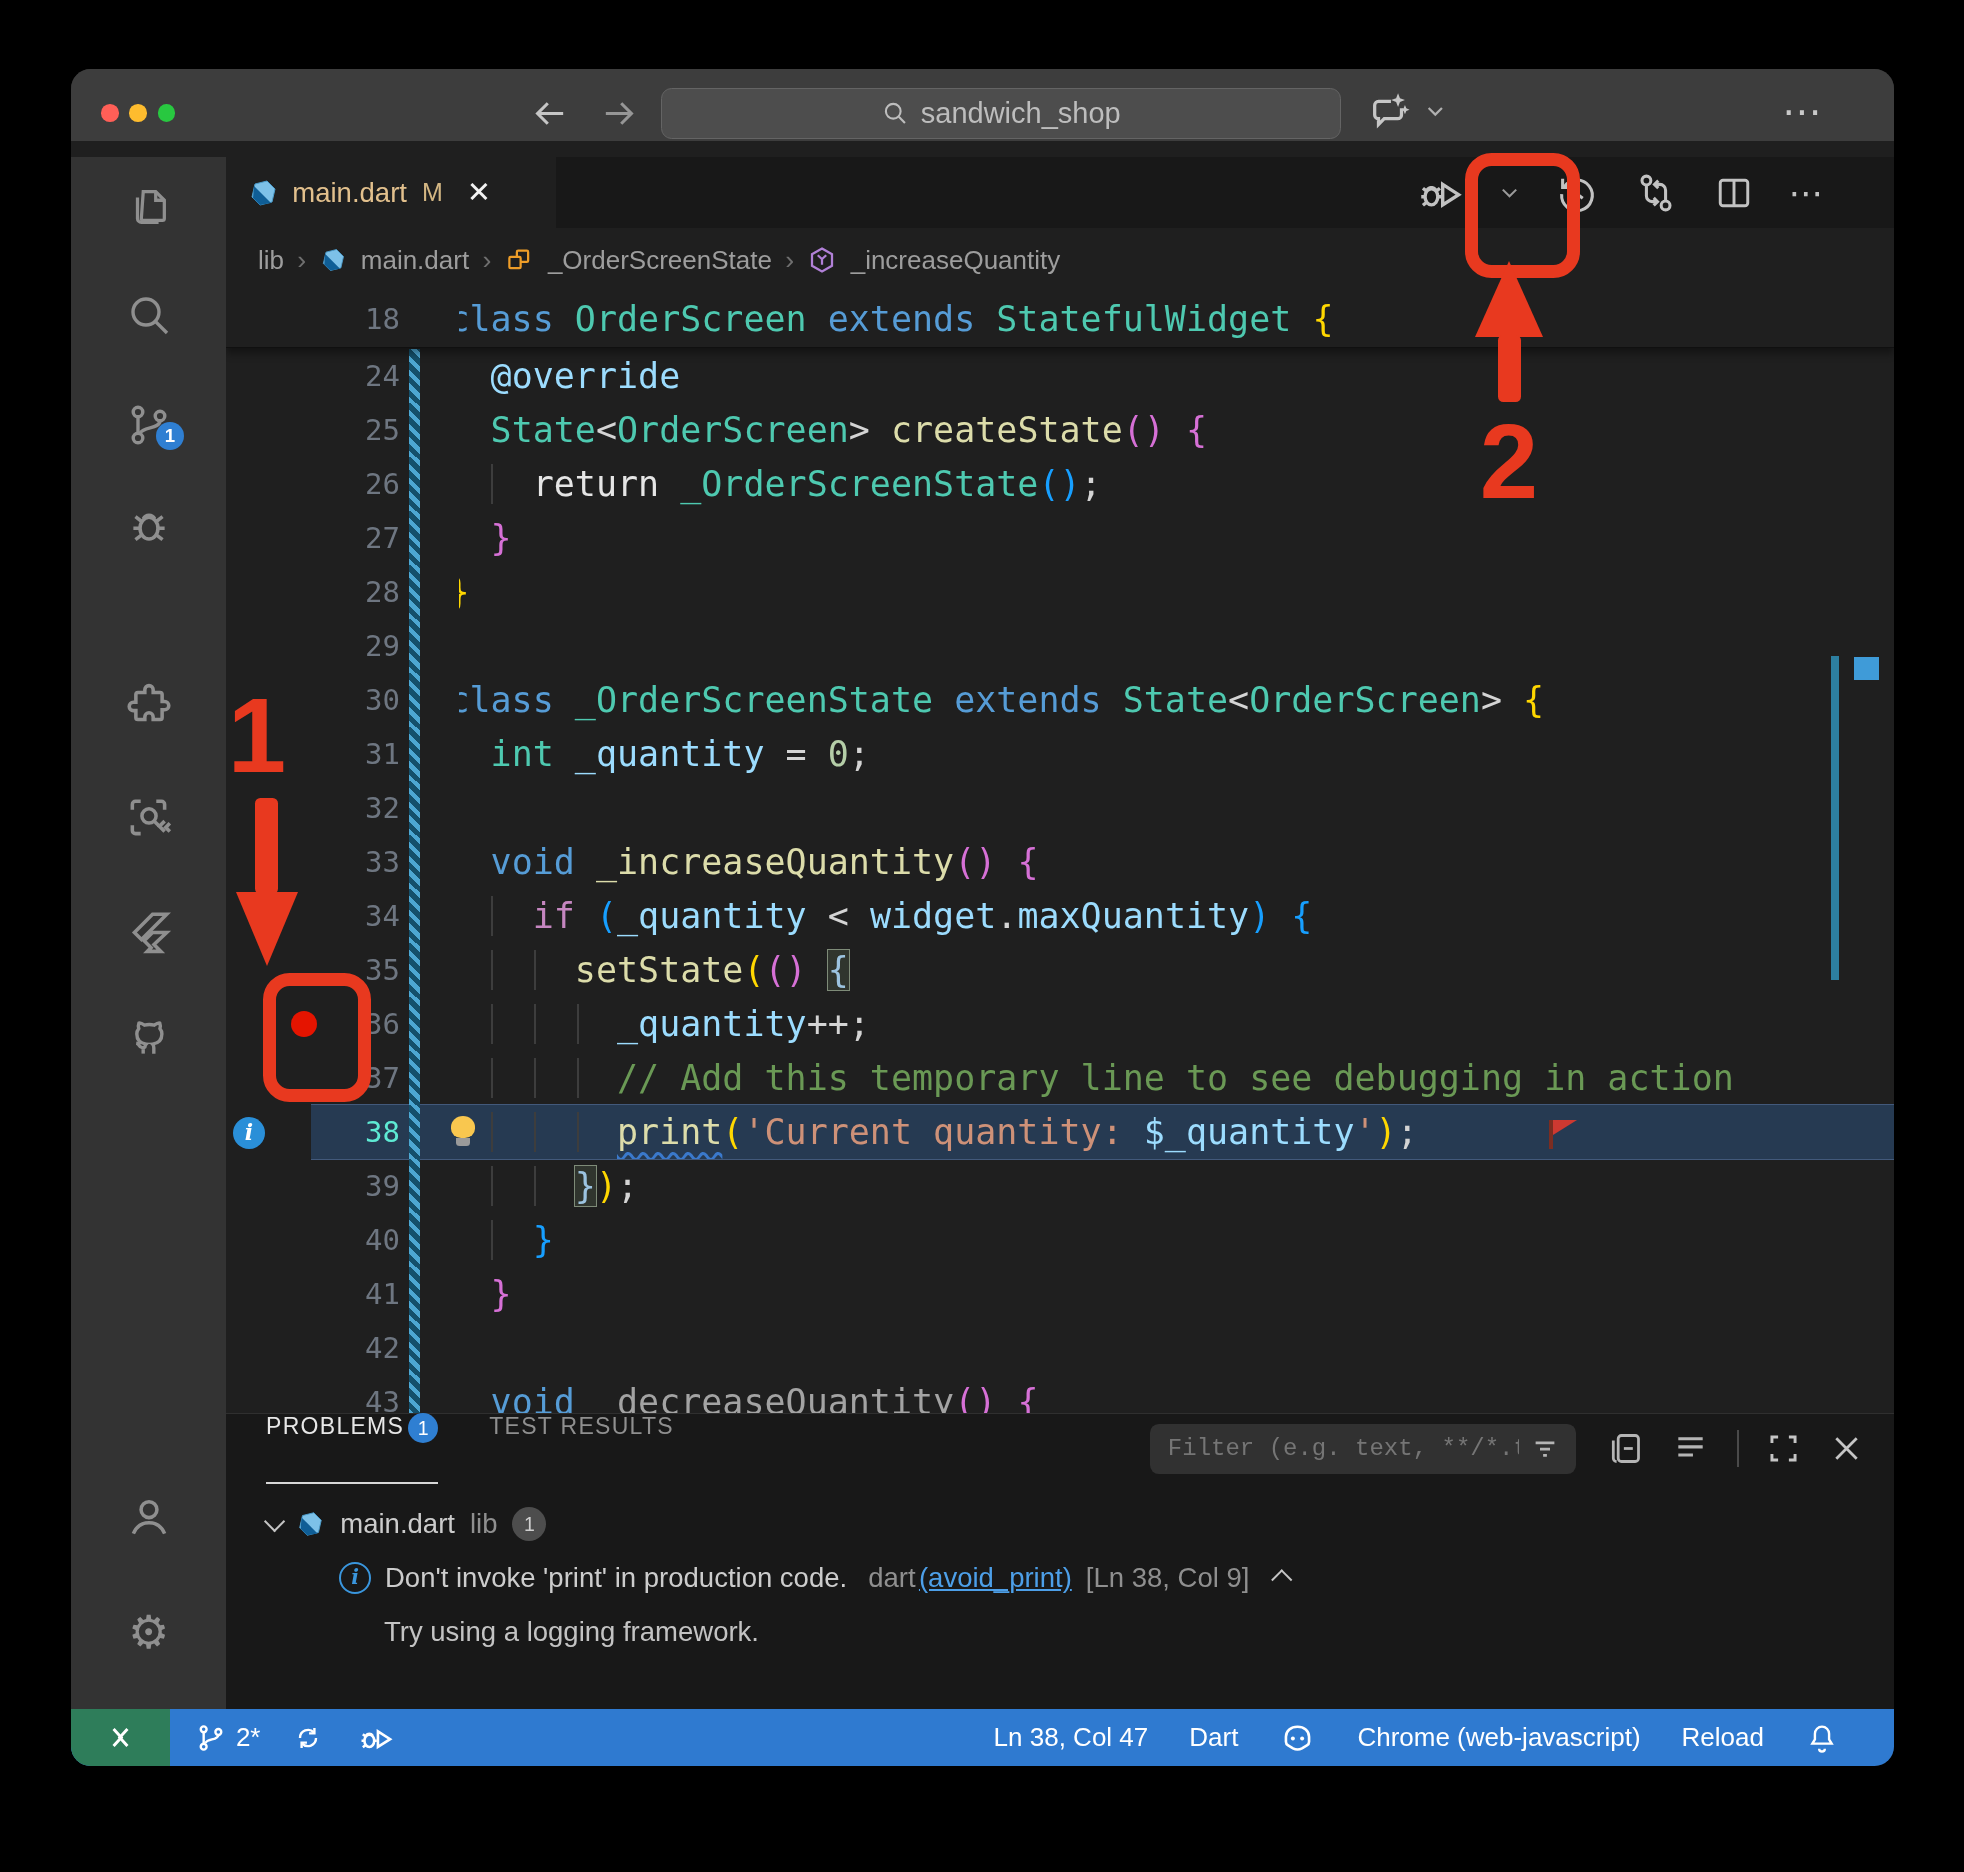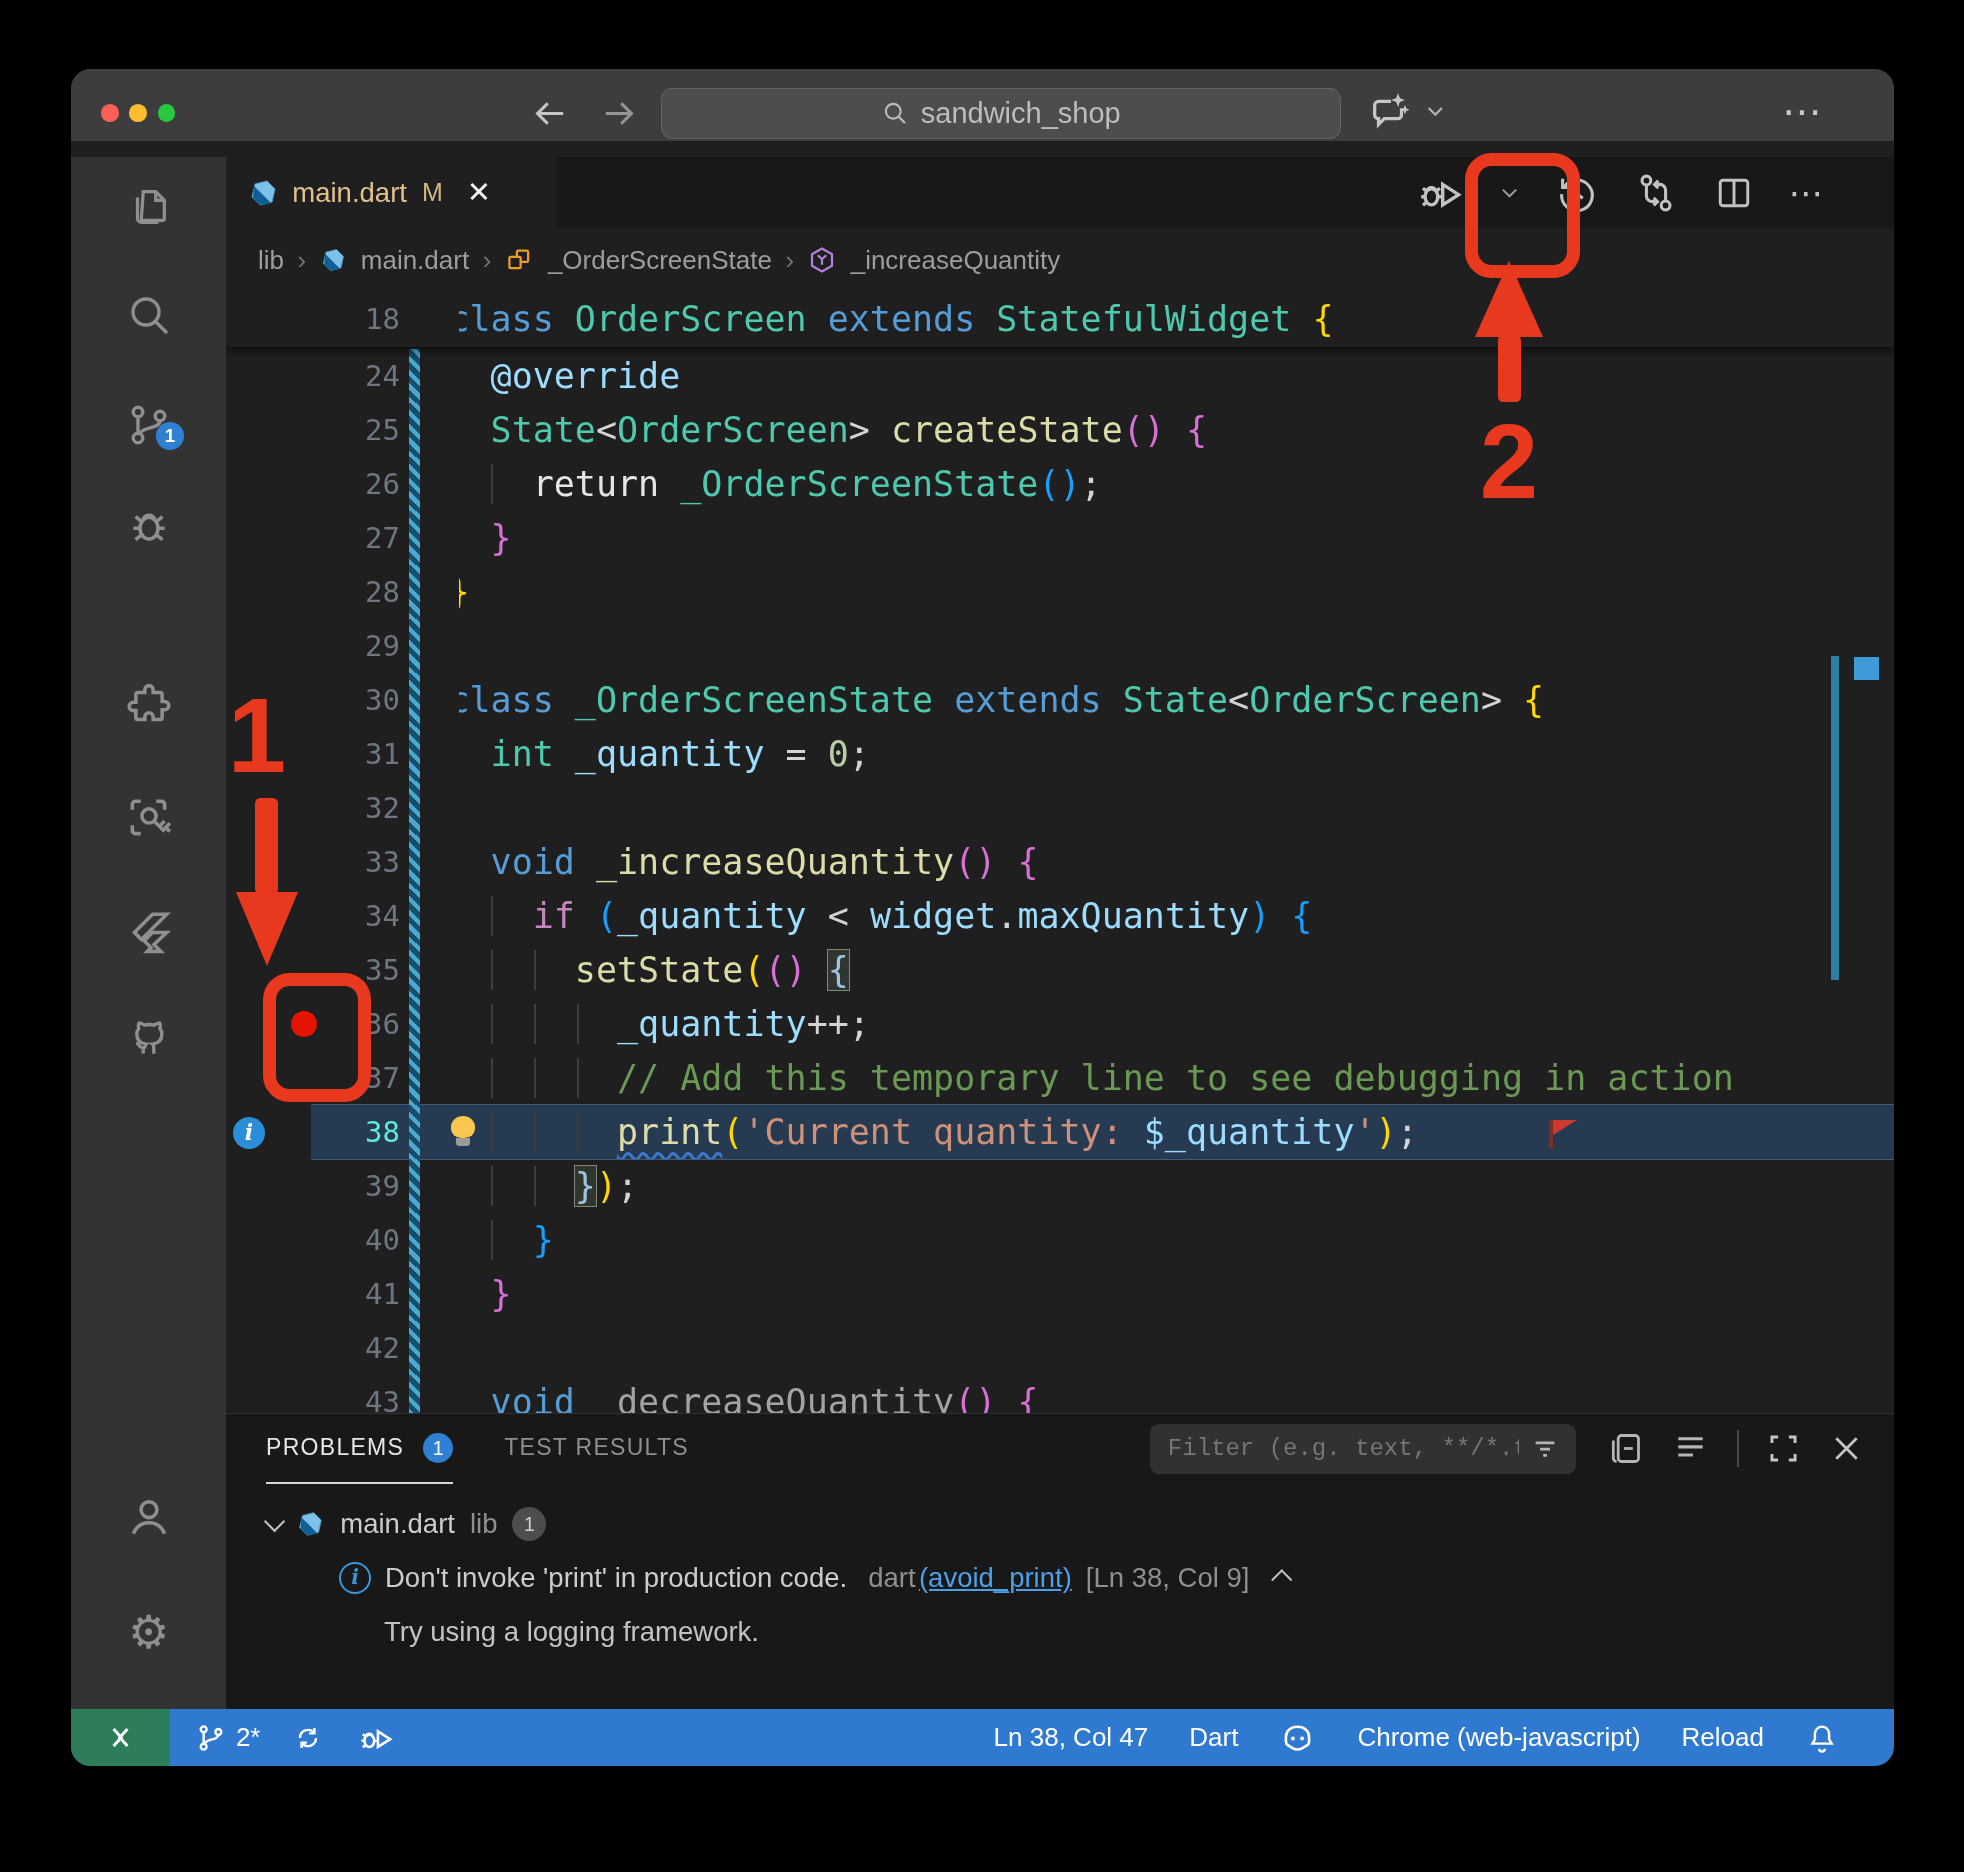--- a/index.html
+++ b/index.html
@@ -53,21 +53,21 @@
   .squig{text-decoration:underline;text-decoration-style:wavy;text-decoration-color:#3a79cc;text-decoration-thickness:2.7px;text-underline-offset:8px}
   .boxed{outline:1.8px solid #7e8b78;background:rgba(110,130,100,.22)}
   .g-flag{position:absolute;left:1323px;top:15px;width:4.4px;height:29px;background:#7c2d21;z-index:2}
   .g-flag::before{content:'';position:absolute;left:4.4px;top:0;width:0;height:0;border-left:24px solid #ce3931;border-bottom:15px solid transparent}
   .ov-mod{position:absolute;left:1605px;top:364px;width:8px;height:324px;background:#2d7fa0}
   .ov-cursor{position:absolute;left:1628px;top:365px;width:25px;height:23px;background:#3f9bd8}
 
   
   .panel{position:absolute;left:0;top:1256px;right:0;height:297px;background:#181818;border-top:0.9px solid #2f2f2f;box-sizing:border-box}
   .panel-header{height:69px;display:flex;align-items:center;padding:0 30px 0 40px}
-  .ptab{display:flex;align-items:center;gap:19px;height:69px;border-bottom:2.7px solid transparent}
+  .ptab{display:flex;align-items:flex-start;gap:4px;height:69px;border-bottom:2.7px solid transparent}
   .ptab.active{border-bottom-color:#d7d7d7}
   .ptab-label{font-size:23px;letter-spacing:1.3px;color:#e7e7e7}
   .ptab.inactive .ptab-label{color:#8f8f8f}
   .ptab-badge{width:30px;height:30px;border-radius:50%;background:#2f7fd2;color:#fff;font-size:19.5px;line-height:30px;text-align:center}
   .ptab.inactive{margin-left:51px}
   .pfilter{margin-left:auto;width:394px;height:50px;background:#313131;border-radius:8.9px;display:flex;align-items:center;padding:0 16px;gap:8.9px}
   .pfilter input{flex:1;background:transparent;border:none;outline:none;color:#9a9a9a;font-size:24px;font-family:Liberation Mono, monospace}
   .phicons{display:flex;align-items:center;gap:26.6px;margin-left:30px}
   .phdivider{width:1.8px;height:37px;background:#4a4a4a}
   .prows{padding-top:14px}

